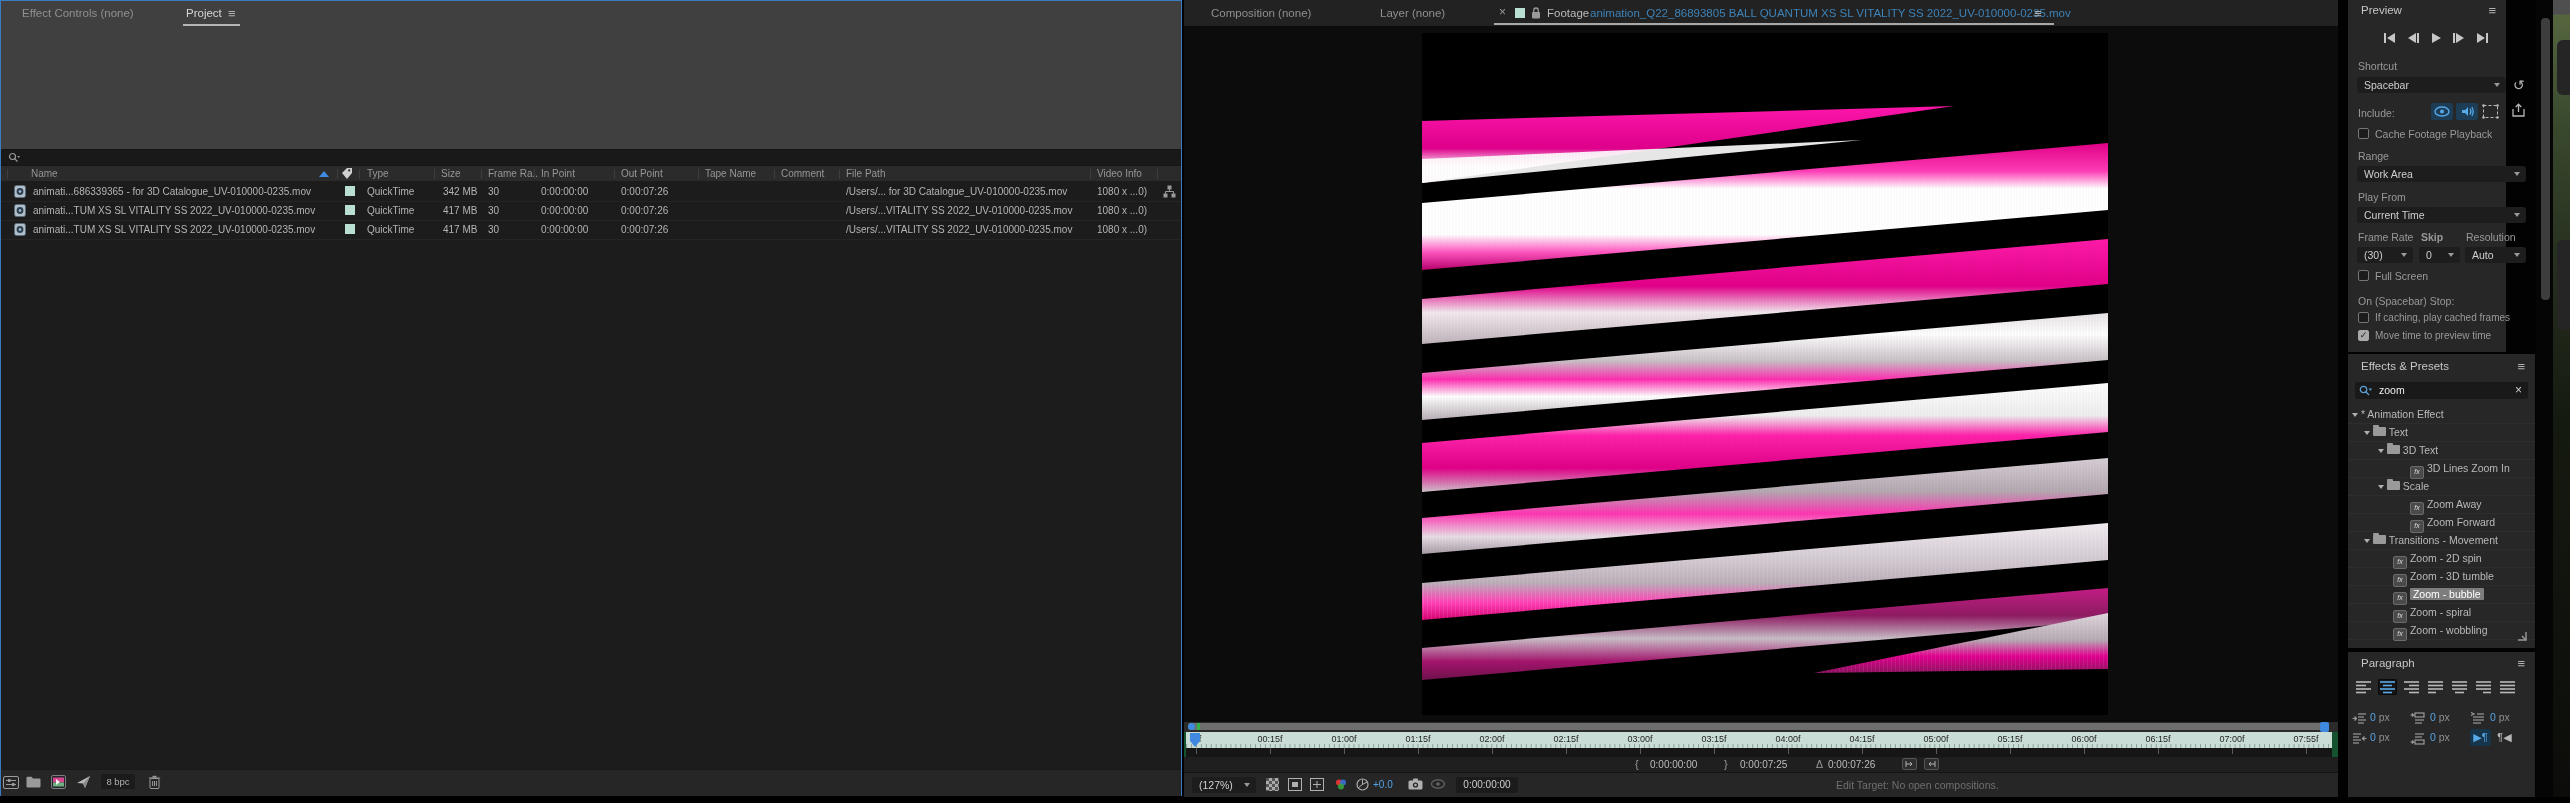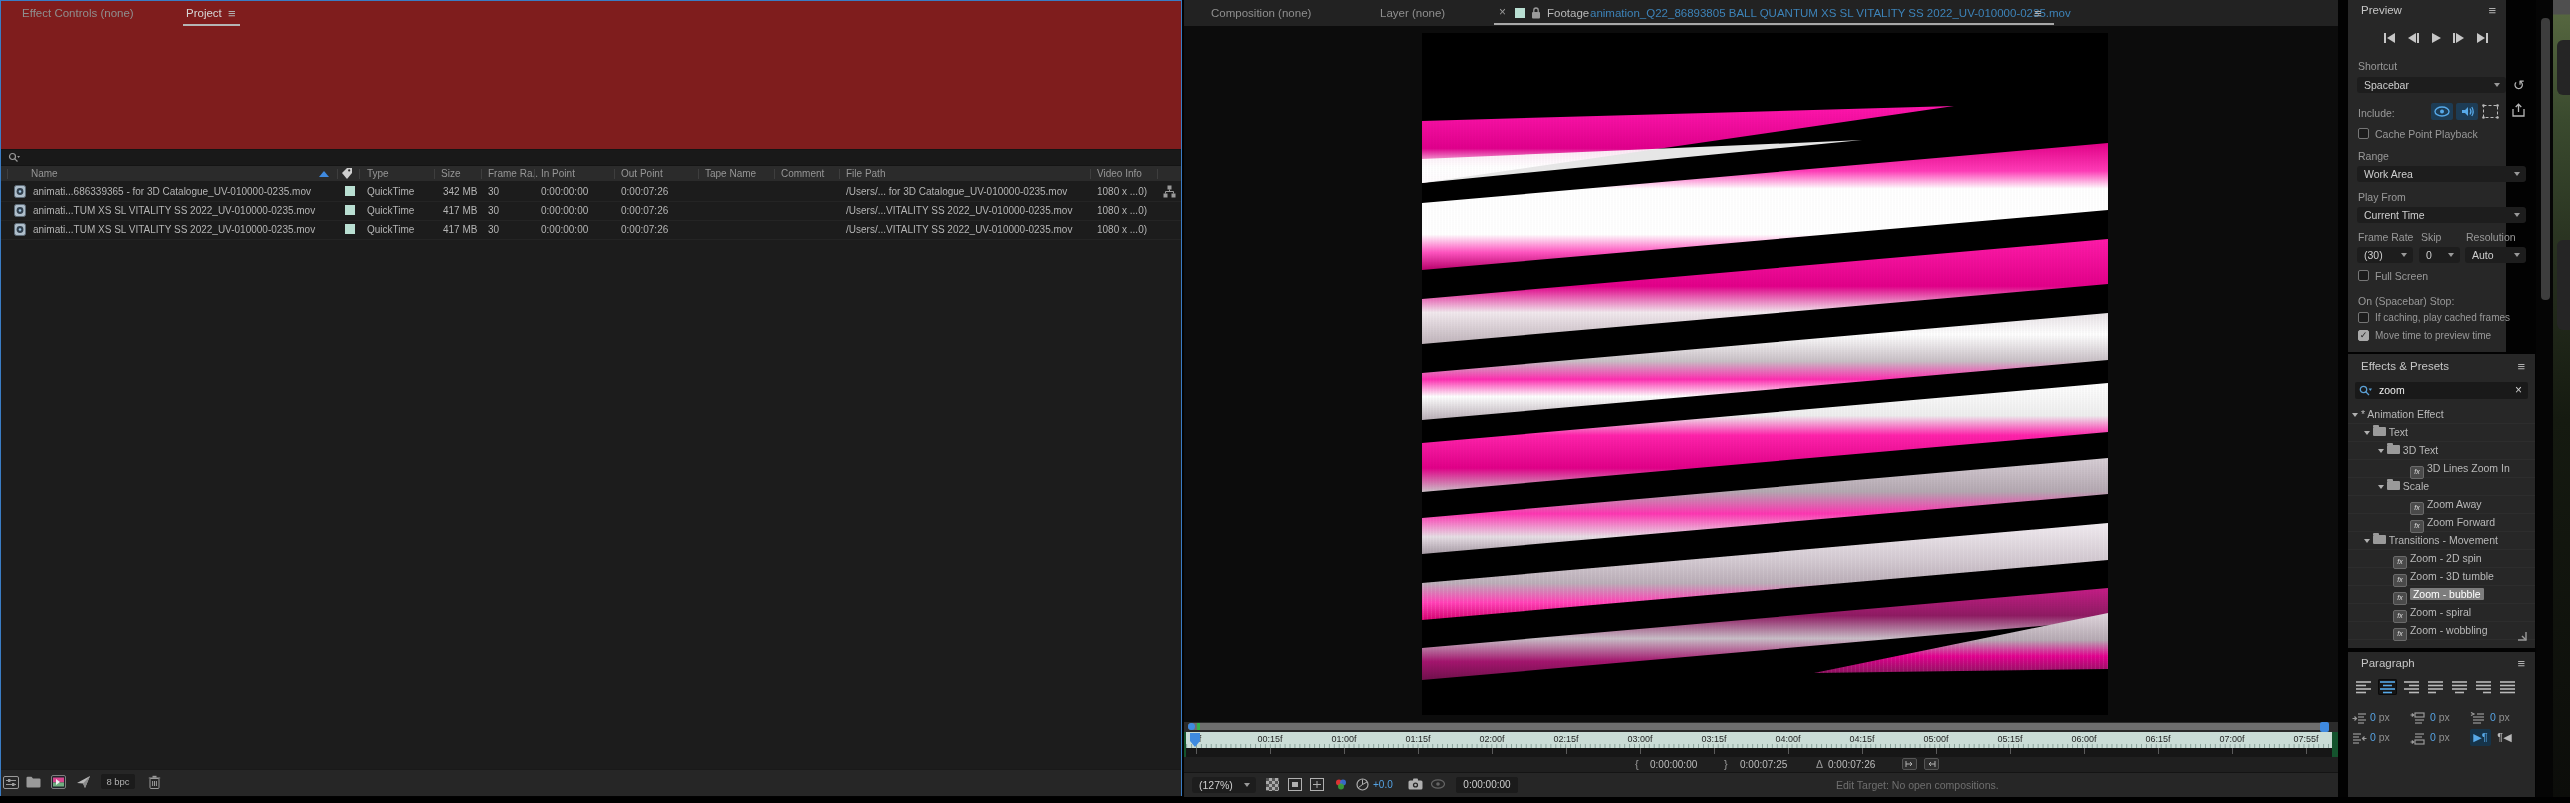--- a/index.html
+++ b/index.html
@@ -32,21 +32,21 @@
   .rcell{position:absolute;top:0;font-size:10px;color:#b4b4b4;white-space:nowrap;line-height:19px;}
   .alignbtn{position:absolute;width:19px;height:16px;border-radius:2px;}
   .alignbtn.selected{background:#151515;box-shadow:inset 0 0 0 1px #0a0a0a;}
   svg{display:block;}
 </style>
 </head>
 <body>
 
 <div id="app">
 
-  <section class="panel" style="left:0;top:0;width:1182px;height:796px;background:#7f1d1d;box-shadow:0 0 0 1px #3a7cc4 inset;">
+  <section class="panel" style="left:0;top:0;width:1182px;height:796px;background:#404040;box-shadow:0 0 0 1px #3a7cc4 inset;">
 
     <div class="abs tab" style="left:22px;top:7px;">Effect Controls (none)</div>
     <div class="abs tab active" style="left:186px;top:7px;">Project</div>
     <div class="abs menu-glyph" style="left:228px;top:9px;">≡</div>
     <div class="abs underline" style="left:183px;top:24px;width:57px;"></div>
 
     <div class="abs" style="left:1px;top:149px;width:1180px;height:15px;background:#191919;border-top:1px solid #141414;border-bottom:1px solid #141414;">
       <span class="abs" style="left:7px;top:2px;">
         <svg width="12" height="11" viewBox="0 0 12 11">
             <circle cx="4.5" cy="4.5" r="3" fill="none" stroke="#9a9a9a" stroke-width="1.2"></circle>
@@ -481,30 +481,30 @@
         </svg>
       </span>
     <span class="abs" style="left:163px;top:103px;">
         <svg width="15" height="15" viewBox="0 0 15 15">
           <path d="M2 6 V13 H13 V6" fill="none" stroke="#b5b5b5" stroke-width="1.3"></path>
           <path d="M7.5 9 V1.5 M4.7 4 L7.5 1.2 L10.3 4" stroke="#b5b5b5" fill="none" stroke-width="1.3"></path>
         </svg>
       </span>
 
     <span class="cb" style="left:10px;top:128px;"></span>
-    <span class="abs lbl" style="left:27px;top:128px;">Cache Point Playback</span>
+    <span class="abs lbl" style="left:27px;top:128px;">Cache Footage Playback</span>
 
     <span class="abs lbl" style="left:10px;top:150px;">Range</span>
     <div class="dd" style="left:9px;top:166px;width:169px;">Work Area</div>
 
     <span class="abs lbl" style="left:10px;top:191px;">Play From</span>
     <div class="dd" style="left:9px;top:207px;width:169px;">Current Time</div>
 
     <span class="abs lbl" style="left:10px;top:231px;">Frame Rate</span>
-    <span class="abs lbl" style="left:73px;top:231px;">Skip</span>
+    <span class="abs lbl" style="left:73px;top:231px;font-weight:bold;">Skip</span>
     <span class="abs lbl" style="left:118px;top:231px;">Resolution</span>
     <div class="dd" style="left:9px;top:247px;width:56px;">(30)</div>
     <div class="dd" style="left:71px;top:247px;width:41px;">0</div>
     <div class="dd" style="left:117px;top:247px;width:61px;">Auto</div>
 
     <span class="cb" style="left:10px;top:270px;"></span>
     <span class="abs lbl" style="left:27px;top:270px;">Full Screen</span>
 
     <span class="abs lbl" style="left:10px;top:295px;">On (Spacebar) Stop:</span>
     <span class="cb" style="left:10px;top:312px;"></span>

